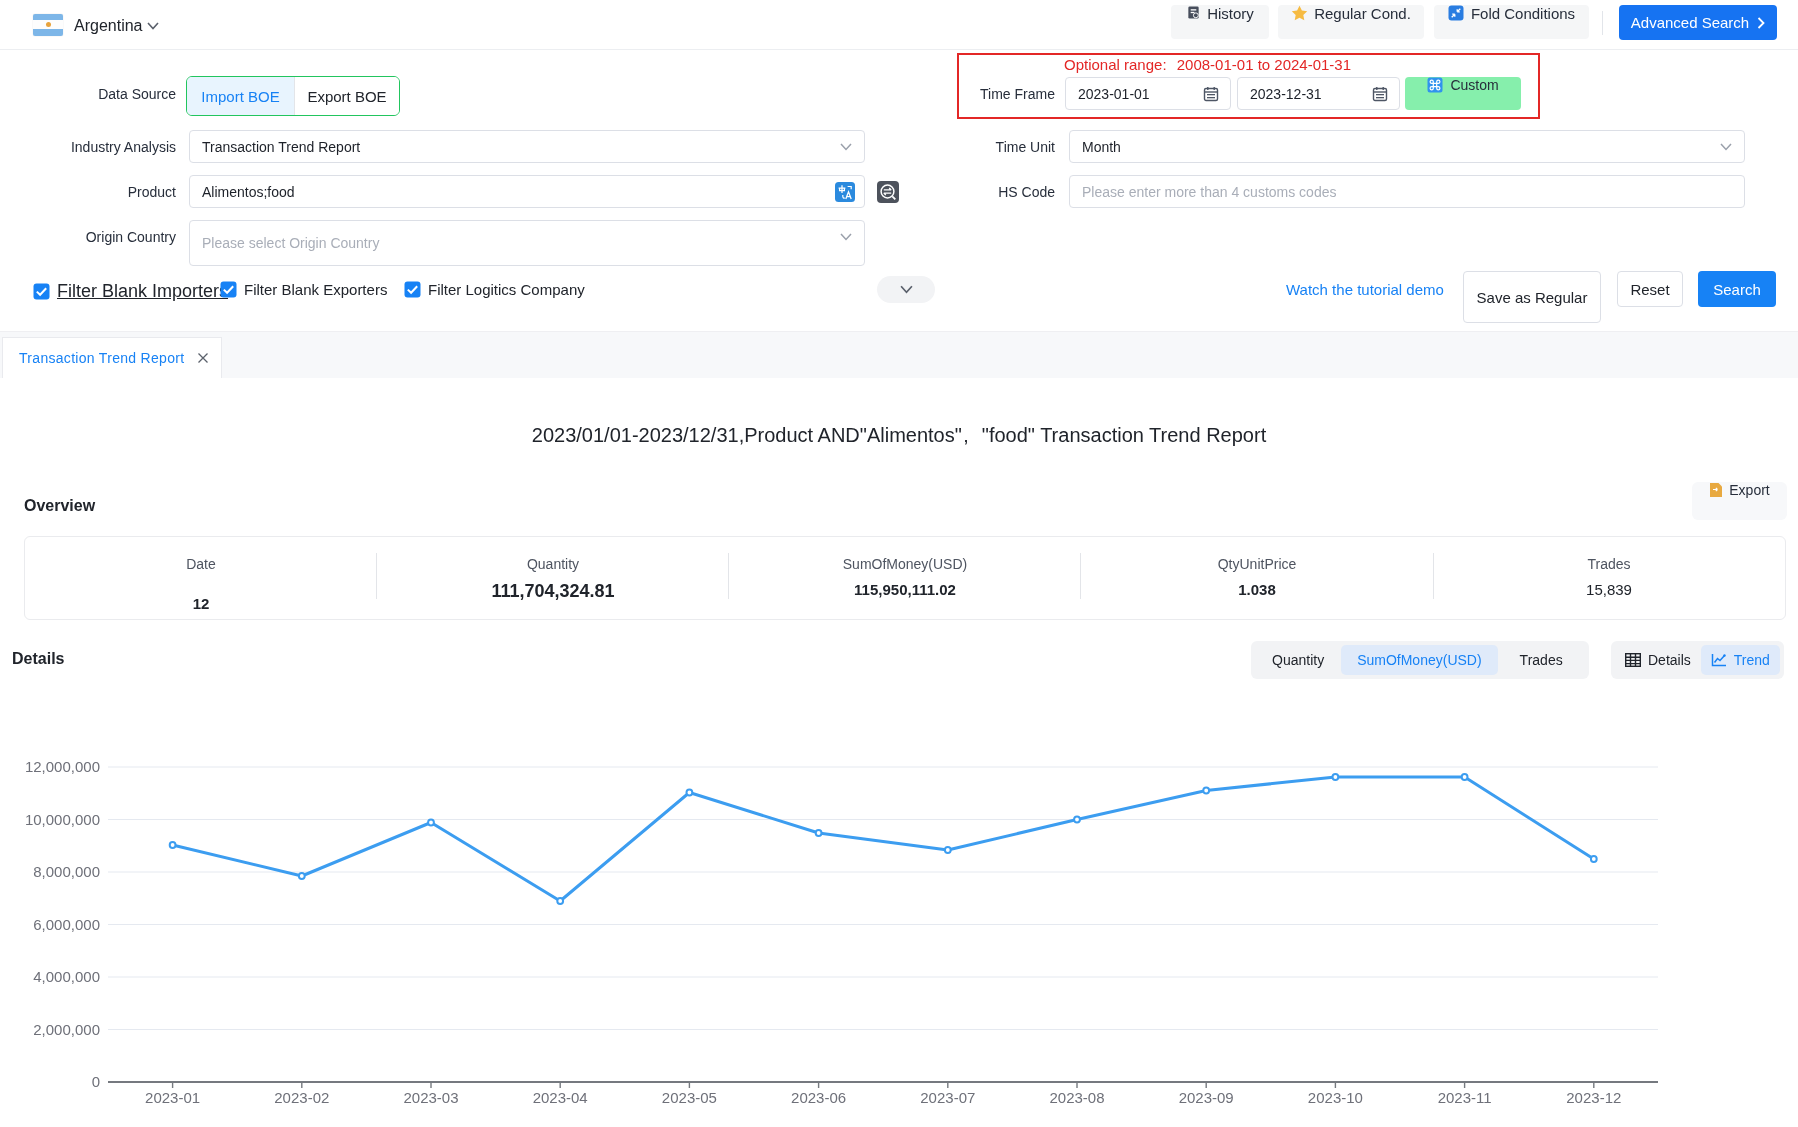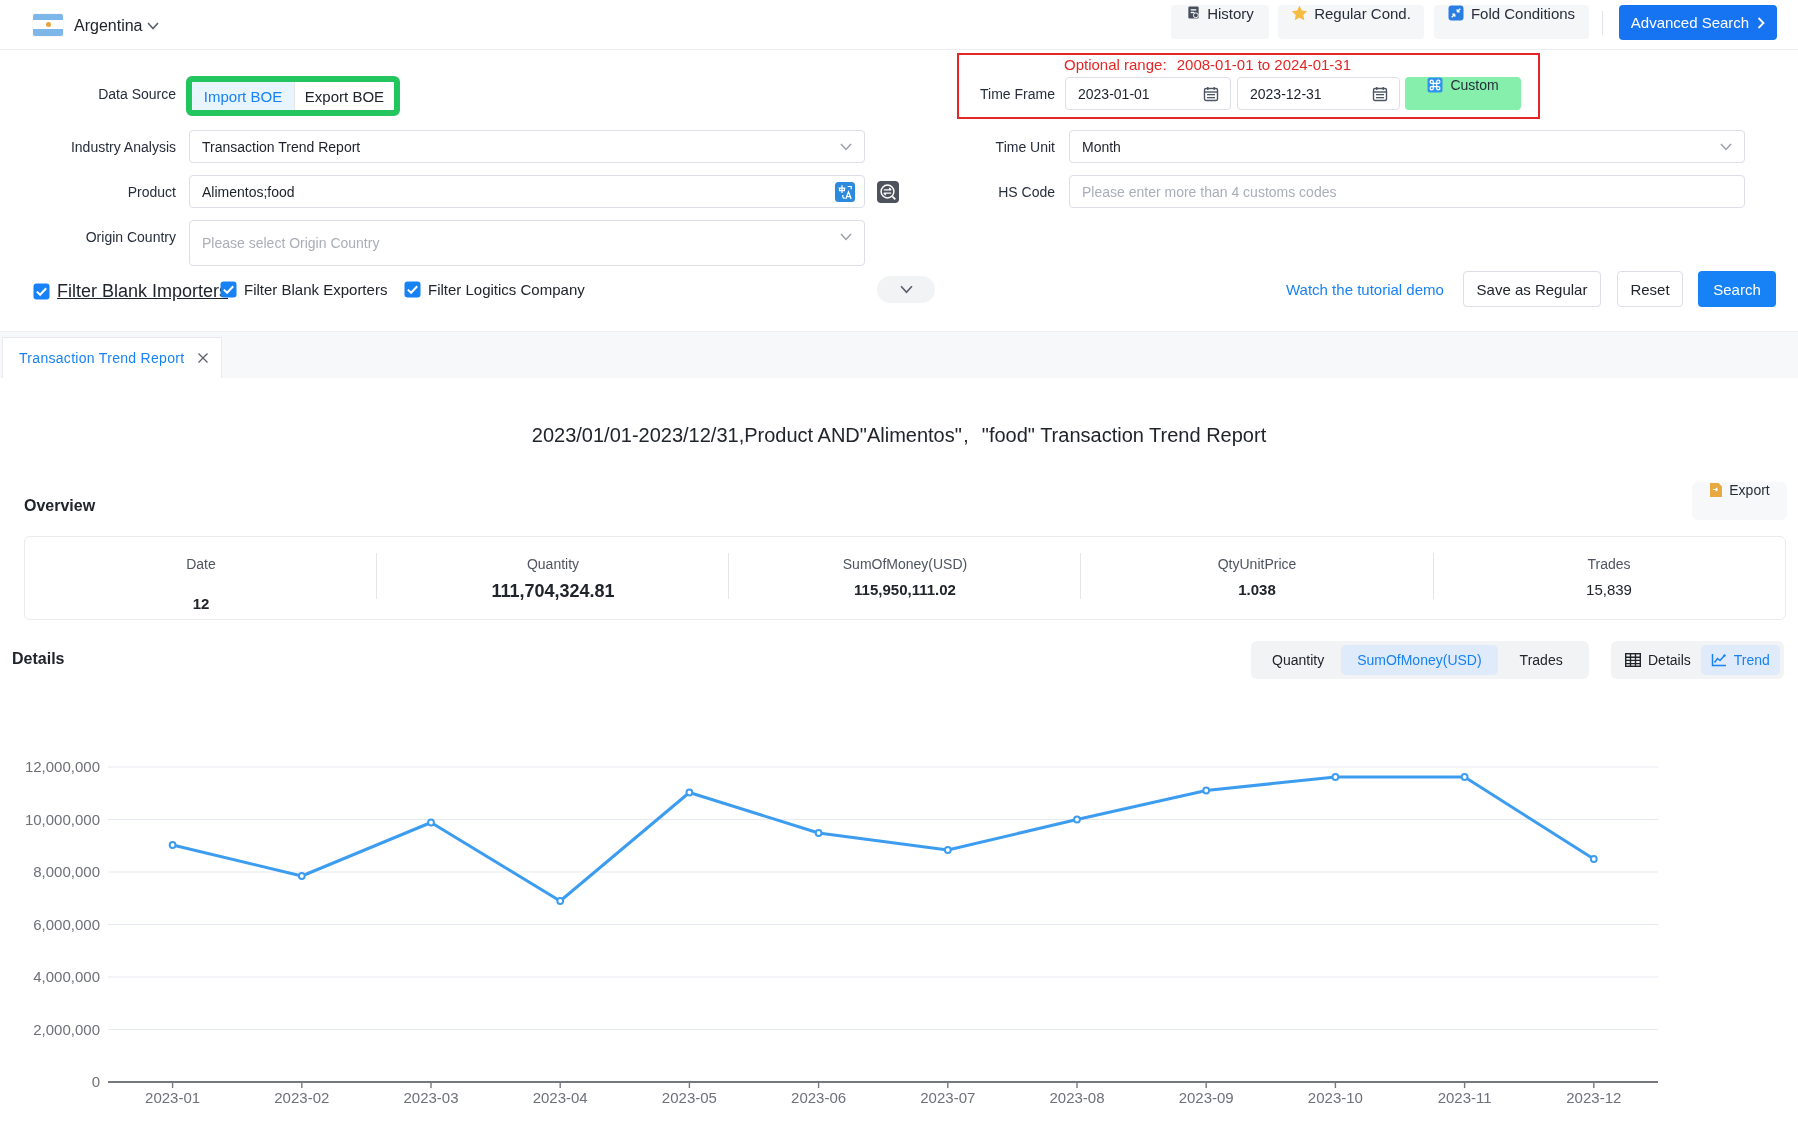--- a/index.html
+++ b/index.html
@@ -57,21 +57,21 @@
 </div>
 <div class="abs" style="left:1602px;top:11px;width:1px;height:24px;background:#e2e5ea;"></div>
 <div class="abs flex" style="left:1619px;top:5px;width:158px;height:35px;background:#1673f2;border-radius:4px;color:#fff;font-size:15px;justify-content:center;">
   Advanced Search
   <svg width="8" height="12" viewBox="0 0 8 12" style="margin-left:8px;">
         <polyline points="1.5,1 6.5,6 1.5,11" fill="none" stroke="#fff" stroke-width="1.8"></polyline>
       </svg>
 </div>
 
 <div class="lbl" style="left:0;top:86px;width:176px;">Data Source</div>
-<div class="abs" style="left:186px;top:76px;width:214px;height:40px;border:6px solid #22c55e;border-radius:6px;overflow:hidden;display:flex;">
+<div class="abs" style="left:186px;top:76px;width:214px;height:40px;border:1px solid #22c55e;border-radius:6px;overflow:hidden;display:flex;">
   <div class="flex" style="width:108px;background:#e8f4fe;color:#1782f5;font-size:15px;justify-content:center;">Import BOE</div>
   <div class="flex" style="width:106px;background:#fff;color:#20242b;font-size:15px;justify-content:center;border-left:1px solid #e3e5e9;">Export BOE</div>
 </div>
 
 <div class="lbl" style="left:0;top:139px;width:176px;">Industry Analysis</div>
 <div class="inp" style="left:189px;top:130px;width:676px;height:33px;">Transaction Trend Report
   <svg class="abs" style="right:12px;top:12px;" width="12" height="8" viewBox="0 0 12 8">
         <polyline points="1,1 6,6.5 11,1" fill="none" stroke="#9aa0ab" stroke-width="1.5"></polyline>
       </svg>
 </div>
@@ -166,21 +166,21 @@
       </svg>
   <span style="margin-left:7px;font-size:15px;color:#20242b;">Filter Logitics Company</span>
 </div>
 <div class="abs flex" style="left:877px;top:276px;width:58px;height:27px;background:#f2f3f5;border-radius:14px;justify-content:center;">
   <svg width="13" height="9" viewBox="0 0 12 8">
         <polyline points="1,1 6,6.5 11,1" fill="none" stroke="#5b616c" stroke-width="1.6"></polyline>
       </svg>
 </div>
 
 <div class="abs" style="left:1286px;top:281px;font-size:15px;color:#1782f5;">Watch the tutorial demo</div>
-<div class="abs flex" style="left:1463px;top:271px;width:138px;height:36px;background:#fff;border:1px solid #dcdfe6;border-radius:4px;justify-content:center;font-size:15px;color:#20242b;">Save as Regular</div>
+<div class="abs flex" style="left:1463px;top:271px;width:138px;height:52px;background:#fff;border:1px solid #dcdfe6;border-radius:4px;justify-content:center;font-size:15px;color:#20242b;">Save as Regular</div>
 <div class="abs flex" style="left:1617px;top:271px;width:66px;height:36px;background:#fff;border:1px solid #dcdfe6;border-radius:4px;justify-content:center;font-size:15px;color:#20242b;">Reset</div>
 <div class="abs flex" style="left:1698px;top:271px;width:78px;height:36px;background:#1782f5;border-radius:4px;justify-content:center;font-size:15px;color:#fff;">Search</div>
 
 <div class="abs" style="left:0;top:331px;width:1798px;height:47px;background:#f7f8fa;border-top:1px solid #efeff2;"></div>
 <div class="abs flex" style="left:2px;top:337px;width:220px;height:41px;background:#fff;border:1px solid #e9eaee;border-bottom:none;">
   <span style="margin-left:16px;font-size:14px;letter-spacing:0.3px;color:#1782f5;">Transaction Trend Report</span>
   <svg width="12" height="12" viewBox="0 0 12 12" style="margin-left:13px;">
         <path d="M1.5 1.5 L10.5 10.5 M10.5 1.5 L1.5 10.5" stroke="#5b616c" stroke-width="1.3"></path>
       </svg>
 </div>

